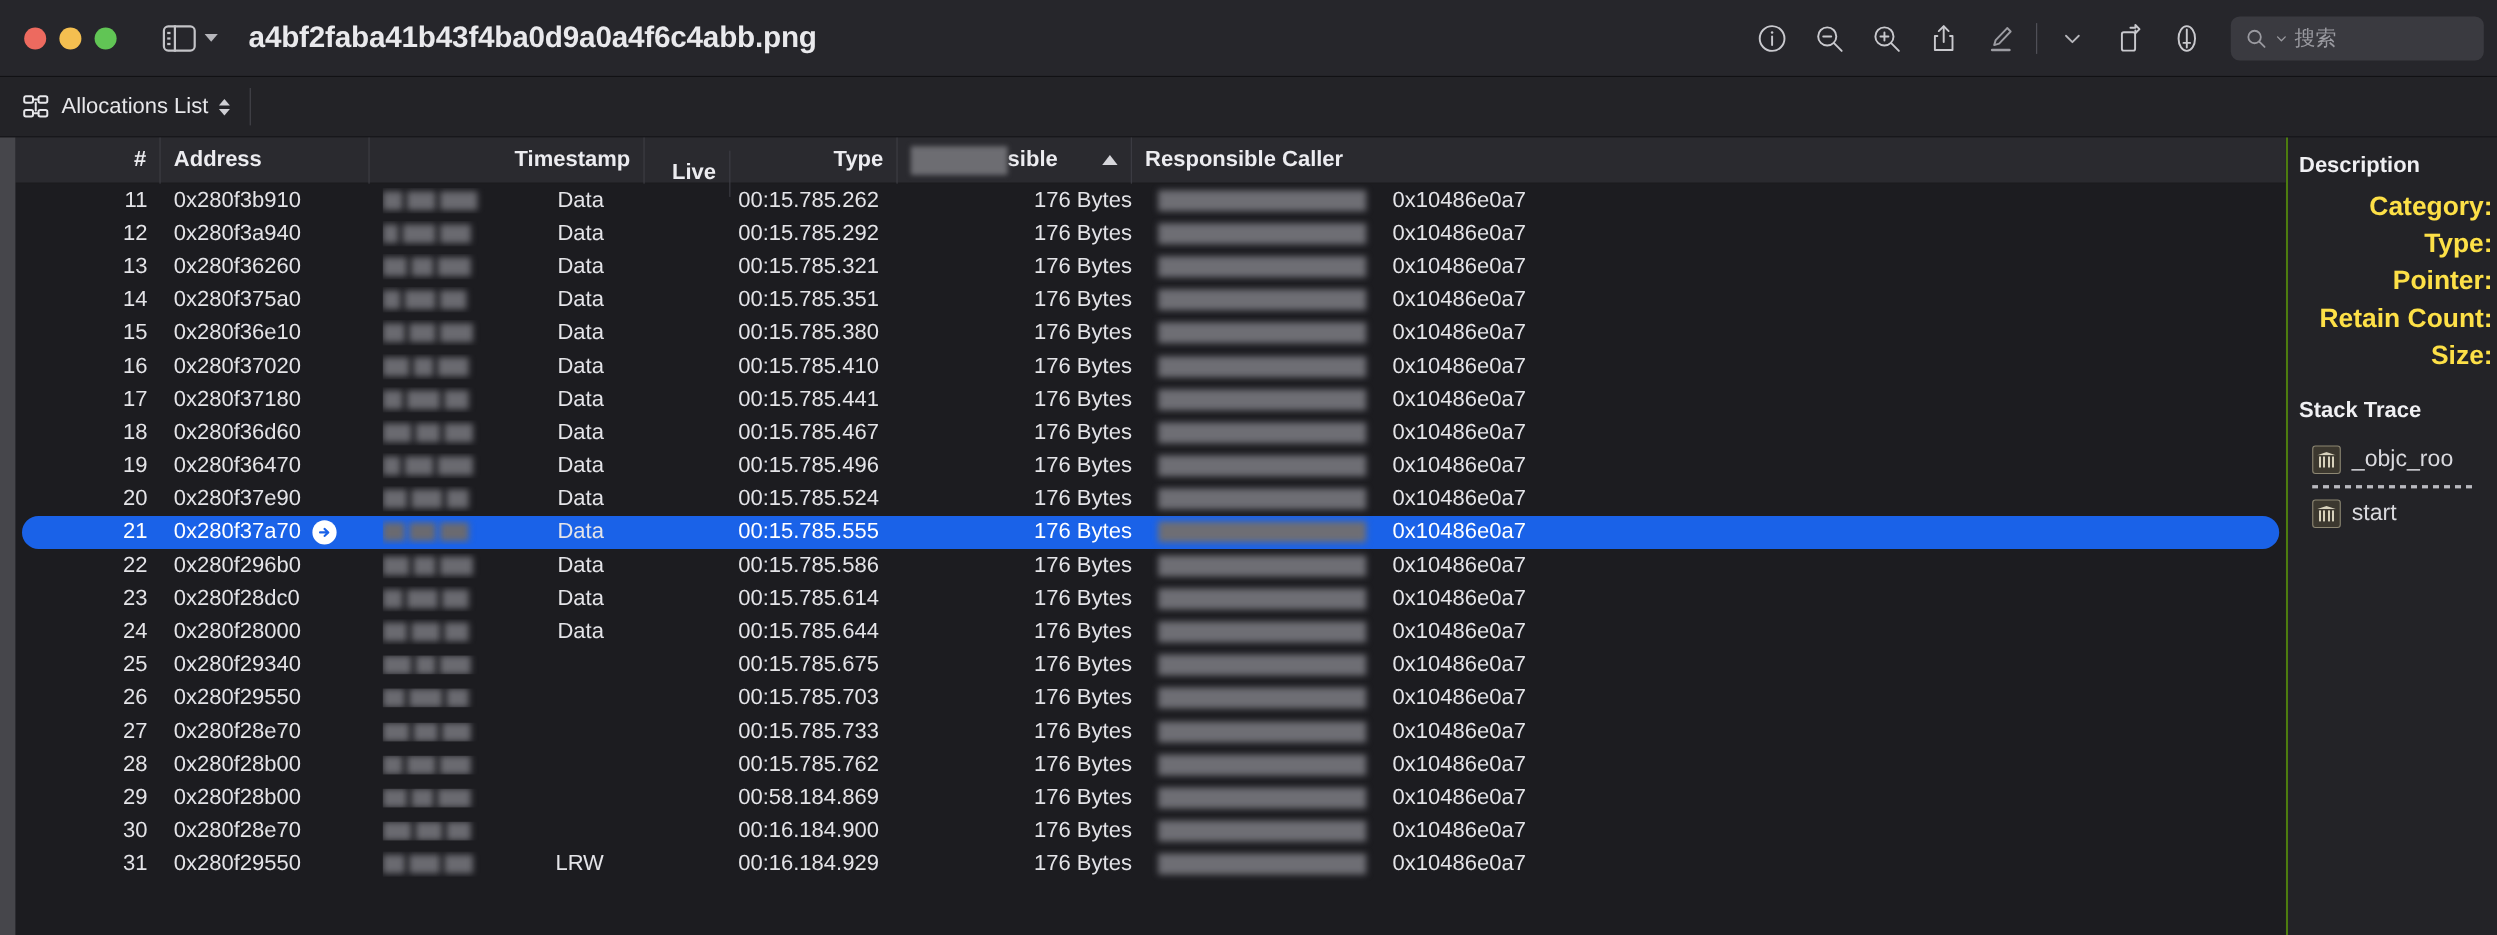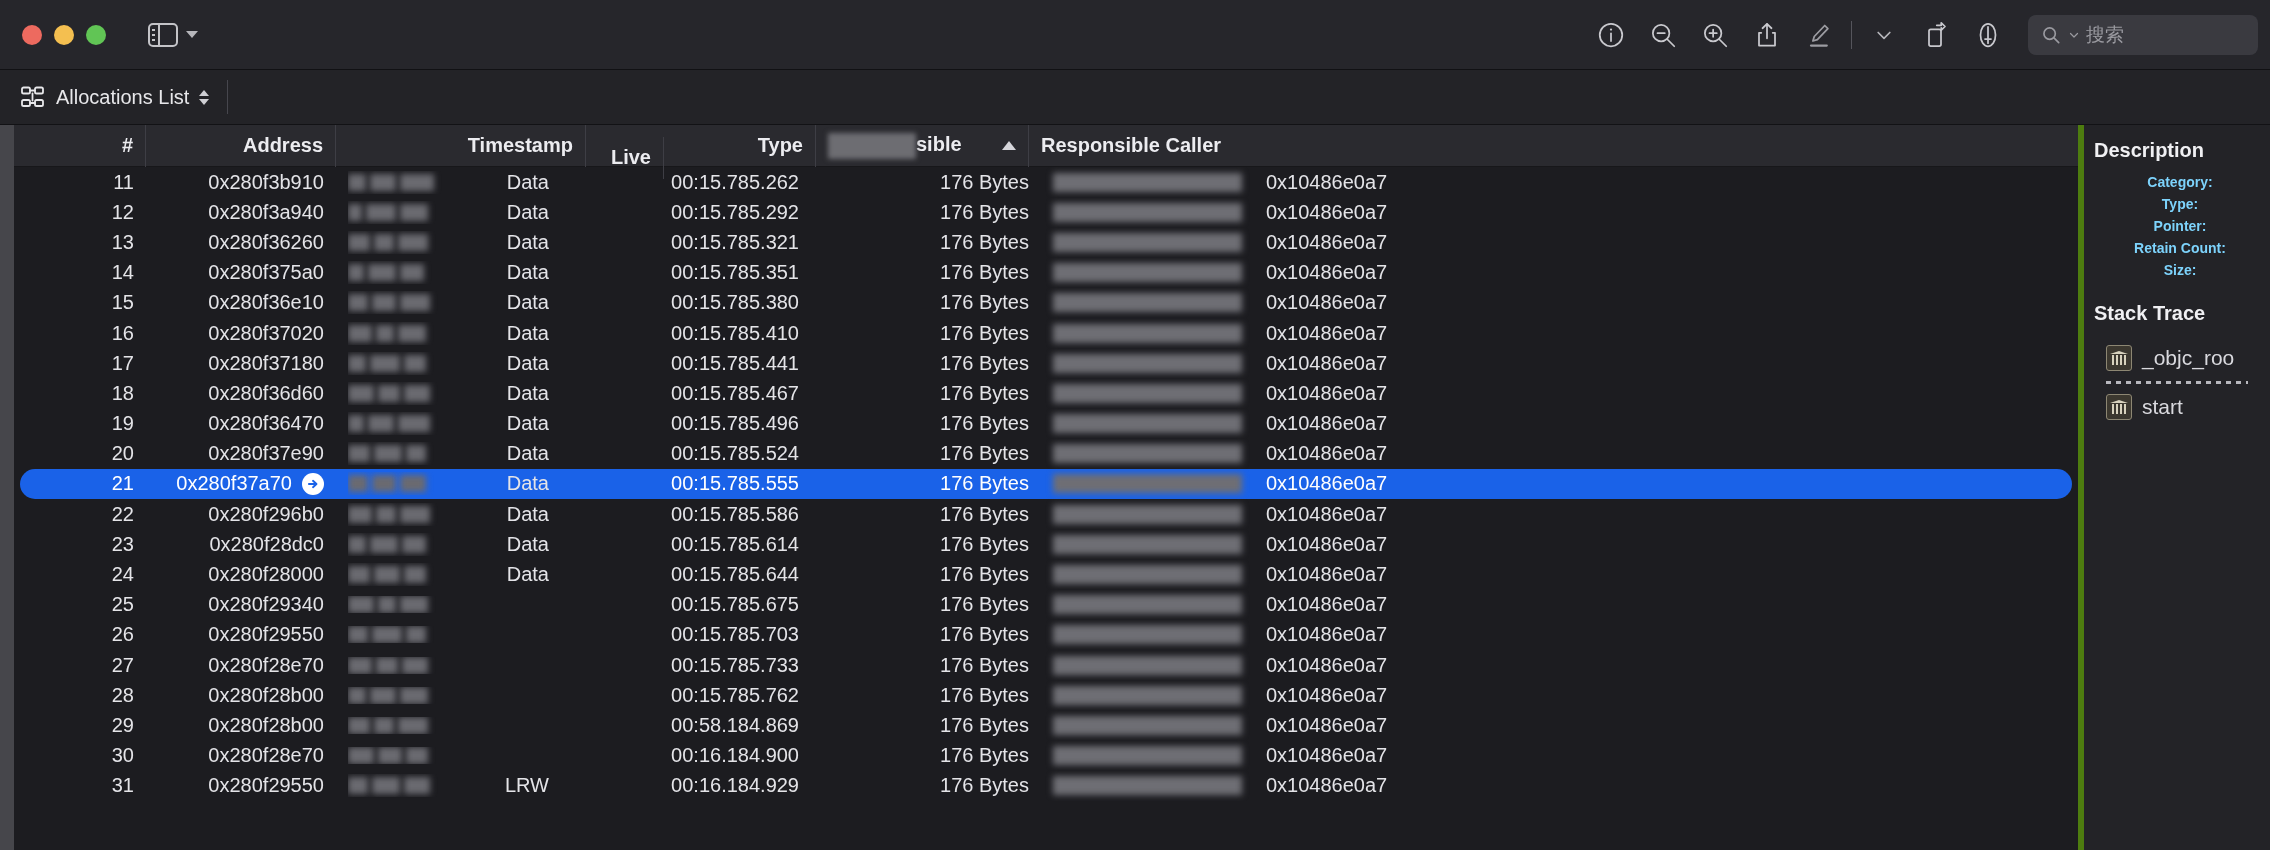--- a/index.html
+++ b/index.html
@@ -113,21 +113,21 @@
     border-right: 7px solid transparent; border-bottom: 9px solid #d6d6db;
     margin-left: auto;
   }
   .redact {
     display: inline-block; background: #6d6d72; border-radius: 1px;
     filter: blur(2.5px); vertical-align: middle;
   }
 
   
   .c-num  { width: 132px; }
-  .c-addr { width: 190px; justify-content: flex-end; }
+  .c-addr { width: 190px; }
   .c-cat  { width: 225px; }
   .c-ts   { width: 250px; align-items: center; }
   .c-live { width: 78px; margin-top: 24px; }
   .c-size { width: 152px; }
   .c-resp { width: 213px; }
   .c-call { width: 820px; border-right: none; }
 
   
   .tbody { margin-left: 14px; }
   .row { display: flex; height: 30.2px; align-items: center; position: relative; }
@@ -153,29 +153,29 @@
   }
   .cat-blur .blk {
     height: 17px; background: #6a6a70; filter: blur(3px); margin-right: 4px; flex: none;
   }
   .cat-tail { color: #e4e4e8; margin-left: auto; }
   .resp-blur { display: flex; align-items: center; width: 100%; }
   .resp-blur .blk2 { height: 19px; background: #6e6e74; filter: blur(3px); flex: 1; }
 
   
   .inspector {
-    width: 192px; background: #232327; border-left: 6px solid #4d7c0f;
+    width: 192px; background: #232327; border-left: 2px solid #4d7c0f;
     padding: 14px 0 0 0; overflow: hidden;
   }
   .insp-title {
     color: #f0f0f3; font-size: 20px; font-weight: bold; padding: 0 10px 12px 10px;
   }
   .insp-row {
-    display: flex; justify-content: center; color: #7dd3fc;
-    font-size: 14px; font-weight: bold; padding: 0 4px 6px 10px; white-space: nowrap;
+    display: flex; justify-content: flex-end; color: #fde047;
+    font-size: 24px; font-weight: bold; padding: 0 4px 6px 10px; white-space: nowrap;
   }
   .insp-sec {
     color: #f0f0f3; font-size: 20px; font-weight: bold; padding: 18px 10px 14px 10px;
   }
   .stack-item {
     display: flex; align-items: center; gap: 10px; padding: 6px 0 6px 22px;
     color: #d9d9de; font-size: 21px; white-space: nowrap;
   }
   .lib-icon {
     width: 26px; height: 26px; background: #3c382f; border: 1px solid #8d8773;
@@ -206,20 +206,21 @@
 
   <div class="sidebar-toggle">
     <div class="sidebar-glyph">
         <i></i>
         <i></i>
         <i></i>
       </div>
     <div class="chev-down"></div>
   </div>
 
+  <div class="win-title">a4bf2faba41b43f4ba0d9a0a4f6c4abb.png</div>
 
   <div class="toolbar-right">
     <div class="tb-btn">
       <svg width="30" height="30" viewBox="0 0 24 24" fill="none" stroke="#c9c9ce" stroke-width="1.4">
         <circle cx="12" cy="12" r="9"></circle>
           <circle cx="12" cy="7.6" r="0.9" fill="#c9c9ce" stroke="none"></circle>
         <path d="M12 10.6v6.2" stroke-linecap="round"></path>
       </svg>
     </div>
     <div class="tb-btn">

